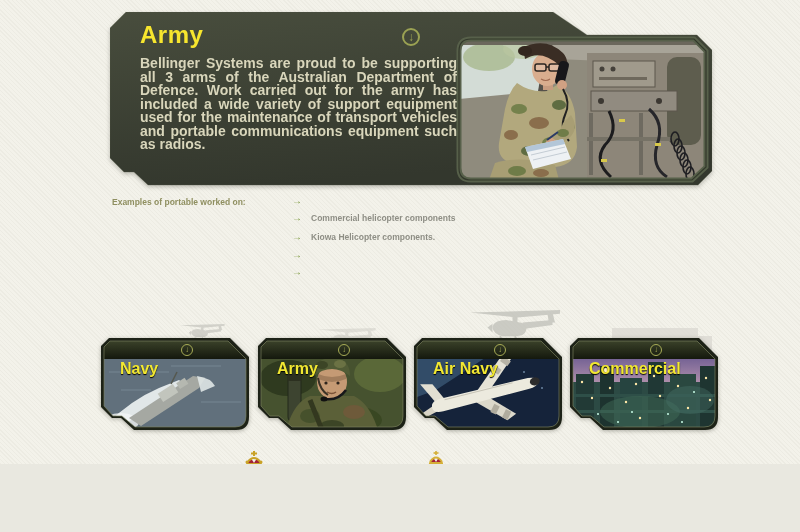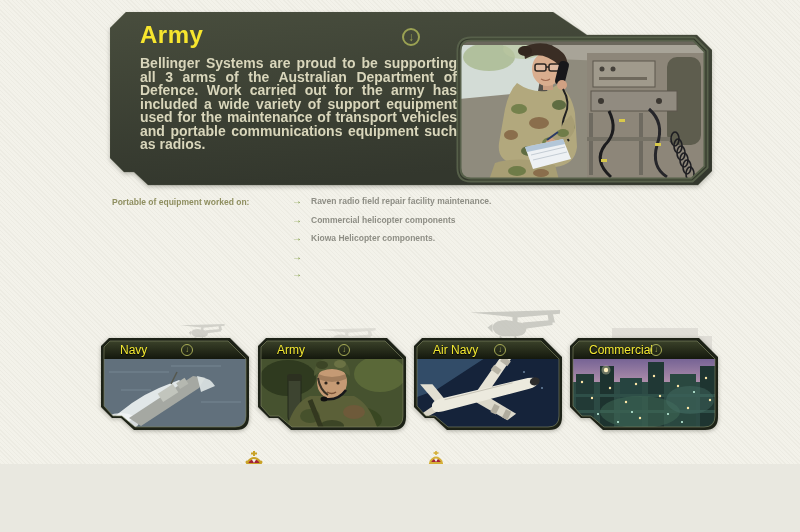--- a/index.html
+++ b/index.html
@@ -19,21 +19,21 @@
   
   .equip-label{position:absolute;left:112px;top:197px;width:200px;font-size:8.5px;font-weight:bold;color:#8f8f60;}
   .equip-list{position:absolute;left:292px;top:196px;width:330px;}
   .equip-item{display:flex;gap:9px;margin-bottom:8px;font-size:8.5px;font-weight:bold;color:#8e8e85;line-height:10.5px;}
   .equip-item .bullet{color:#7d9a41;font-size:10px;line-height:9px;font-weight:bold;}
   
   .wm{position:absolute;left:0;top:300px;width:800px;height:80px;}
   
   .card{position:absolute;top:338px;width:148px;height:92px;cursor:pointer;filter:drop-shadow(0 1px 2px rgba(40,40,30,.35));}
   .card svg{position:absolute;left:0;top:0;}
-  .card-label{position:absolute;left:19px;top:5px;font-size:12px;font-weight:normal;color:#f2e832;text-shadow:0 1px 1px #000;}
+  .card-label{position:absolute;left:19px;top:22px;font-size:16px;font-weight:bold;color:#f2e832;text-shadow:0 1px 1px #000;}
   .card-icon{position:absolute;left:80px;top:6px;width:12px;height:12px;border:1px solid #a6ab55;border-radius:50%;
     color:#a6ab55;font-size:8px;font-weight:bold;line-height:10px;text-align:center;}
   .c-navy{left:101px;} .c-army{left:258px;} .c-af{left:414px;} .c-com{left:570px;}
   
   .crest{position:absolute;}
   .crest-navy{left:237px;top:451px;} .crest-army{left:299px;top:457px;} .crest-raaf{left:402px;top:450px;}
 </style>
 </head>
 <body>
 
@@ -123,25 +123,24 @@
         </g>
         <path d="M12 0 H235 L247 12 V128 L233 141 H12 Q0 141 0 129 V12 Q0 0 12 0 Z" fill="none" stroke="#57604a" stroke-width="5"></path>
         <path d="M12 0 H235 L247 12 V128 L233 141 H12 Q0 141 0 129 V12 Q0 0 12 0 Z" fill="none" stroke="#23281e" stroke-width="1.2" opacity=".7"></path>
       </g>
     </svg>
     <div class="hero-title">Army</div>
     <div class="hero-icon">↓</div>
     <div class="hero-par">Bellinger Systems are proud to be supporting all 3 arms of the Australian Department of Defence. Work carried out for the army has included a wide variety of support equipment used for the maintenance of transport vehicles and portable communications equipment such as radios.</div>
   </div>
 
-  <div class="equip-label">Portable of equipment worked on:</div>
+  <div class="equip-label">Examples of portable worked on:</div>
   <div class="equip-list">
     <div class="equip-item">
       <span class="bullet">→</span>
-      <span>Raven radio field repair facility maintenance.</span>
       </div>
     <div class="equip-item">
       <span class="bullet">→</span>
       <span>Commercial helicopter components</span>
       </div>
     <div class="equip-item">
       <span class="bullet">→</span>
       <span>Kiowa Helicopter components.</span>
       </div>
     <div class="equip-item">

